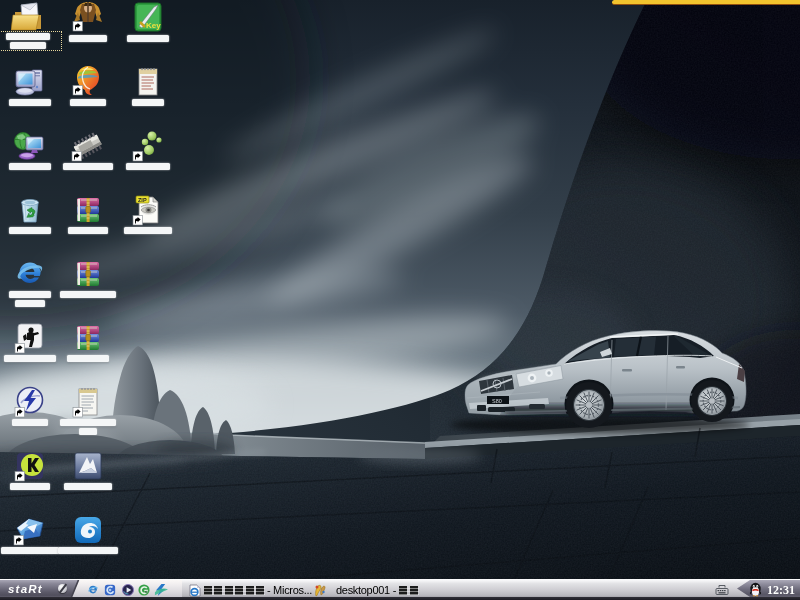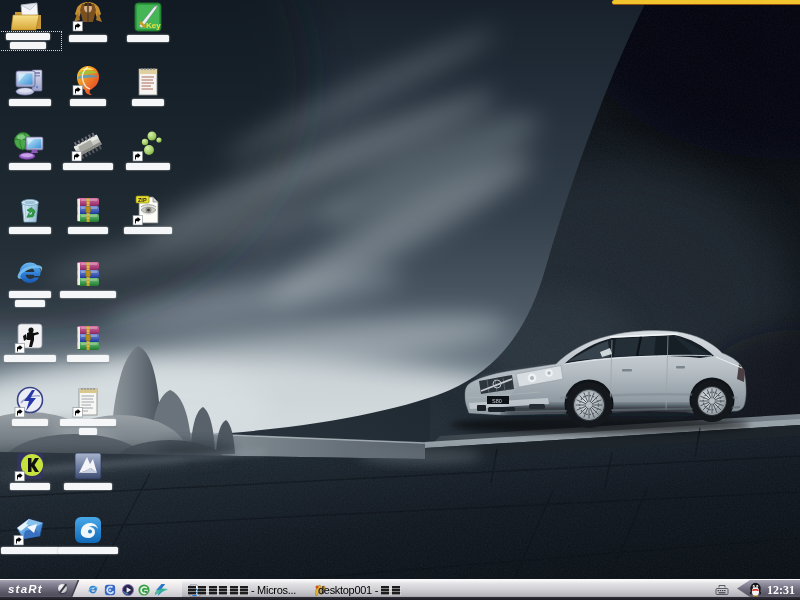--- a/index.html
+++ b/index.html
@@ -689,28 +689,28 @@
 <svg class="qli" style="left:153px;top:583px" width="16" height="14" viewBox="0 0 17 15">
 <path d="M9,1 L3,8 L7,8 L5,14 L13,6.5 L9,6.5 L13,1 Z" fill="#2878c8"></path>
 <path d="M2,10 C6,6 12,5 16,7 C12,8.5 6,11 2,13 Z" fill="#38b890" opacity=".85"></path>
 </svg>
 <svg class="tbt" style="left:188px;top:584px;position:absolute" width="13" height="13" viewBox="0 0 13 13">
 <path d="M2,1 L9,1 L12,4 L12,12 L2,12 Z" fill="#fff" stroke="#667" stroke-width=".7"></path>
 <path d="M9,1 L12,4 L9,4 Z" fill="#ccd"></path>
 <circle cx="6.5" cy="8" r="3.4" fill="none" stroke="#2878c8" stroke-width="1.6"></circle>
 <path d="M3.2,8.2 L9.8,8.2" stroke="#2878c8" stroke-width="1.3"></path>
 </svg>
-<div class="tbt" style="left:188px"><span class="cjk" style="width:61px"></span>- Micros...</div>
+<div class="tbt" style="left:204px"><span class="cjk" style="width:61px"></span>- Micros...</div>
 <svg class="tbt" style="left:313px;top:583px;position:absolute" width="14" height="14" viewBox="0 0 14 14">
 <path d="M3,13 C2,10 3,5 5,3 C6,2 8,2 8,4 C8,6 6,8 5,10 C4.5,11.5 4,13 3,13 Z" fill="#e8b838" stroke="#a07818" stroke-width=".6"></path>
 <path d="M8,12 C7,9 8,5 10,3.5 C11,2.8 12.5,3 12,5 C11.5,7 10,9 9.5,11 Z" fill="#c89848" stroke="#906818" stroke-width=".5"></path>
 <circle cx="4" cy="4" r="1.5" fill="#d04828"></circle>
     <circle cx="10.5" cy="9" r="1.2" fill="#3878c8"></circle>
 </svg>
-<div class="tbt" style="left:318px">desktop001 - <span class="cjk" style="width:20px;margin-right:0"></span></div>
+<div class="tbt" style="left:336px">desktop001 - <span class="cjk" style="width:20px;margin-right:0"></span></div>
 <svg class="tbt" style="left:715px;top:584px;position:absolute" width="15" height="11" viewBox="0 0 15 11">
 <rect x="1" y="4.5" width="12" height="6" rx="1" fill="none" stroke="#4a4e56" stroke-width=".9"></rect>
 <g fill="#3c4048">
       <rect x="2.5" y="6" width="1.5" height="1.2"></rect>
       <rect x="4.7" y="6" width="1.5" height="1.2"></rect>
       <rect x="6.9" y="6" width="1.5" height="1.2"></rect>
       <rect x="9.1" y="6" width="1.5" height="1.2"></rect>
       <rect x="3.5" y="8.2" width="7" height="1.2"></rect>
     </g>
 <path d="M4,3.5 L4,1.5 L10,1.5 L10,3.5" fill="none" stroke="#4a4e56" stroke-width=".9"></path>

